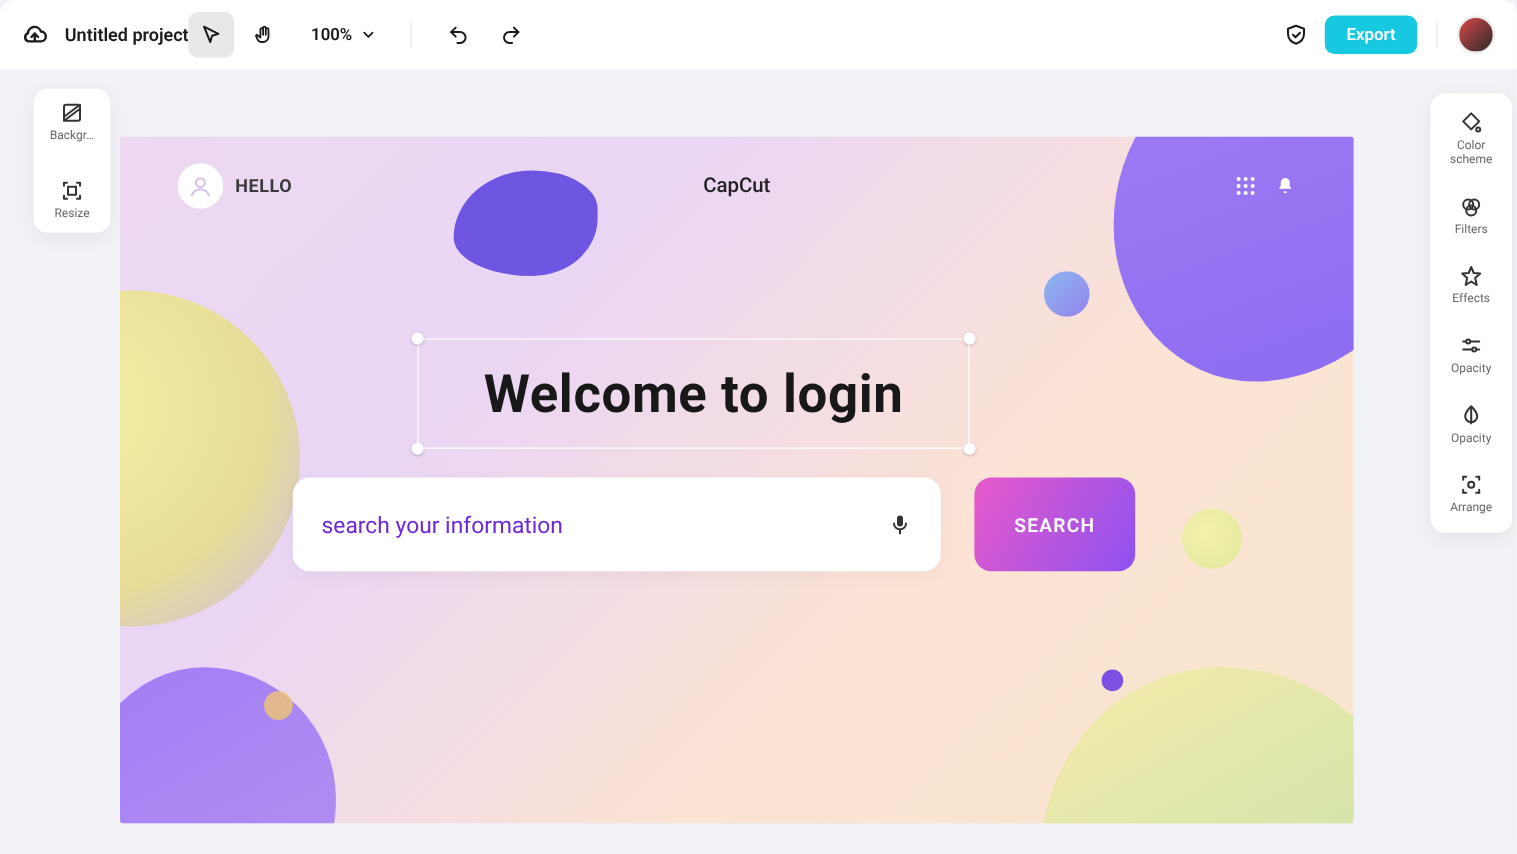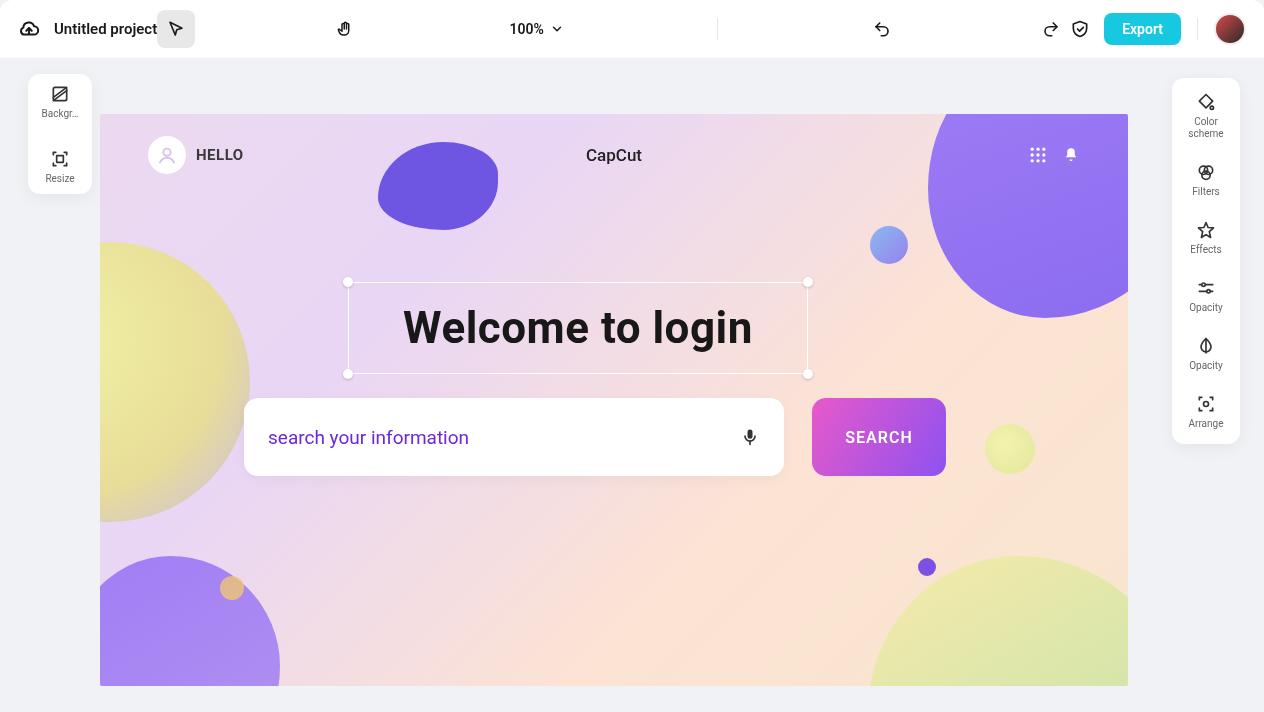--- a/index.html
+++ b/index.html
@@ -5,40 +5,40 @@
   * { margin: 0; padding: 0; box-sizing: border-box; font-family: -apple-system, BlinkMacSystemFont, "Segoe UI", Roboto, sans-serif; }
   body { width: 1264px; height: 712px; background: #f0f2f5; overflow: hidden; }
 
   .app { width: 100%; height: 100%; background: #fff; border-radius: 12px; display: flex; flex-direction: column; }
 
   
   .topbar { height: 58px; display: flex; align-items: center; padding: 0 18px; border-bottom: 1px solid rgba(0,0,0,0.02); }
   .topbar .left { display: flex; align-items: center; gap: 14px; }
   .cloud-icon { width: 22px; height: 22px; }
   .project-title { font-size: 15px; font-weight: 600; color: #1a1a1a; }
-  .topbar .center { flex: 1; display: flex; align-items: center; justify-content: space-between; gap: 6px; }
+  .topbar .center { flex: 1; display: flex; align-items: center; justify-content: flex-start; gap: 6px; }
   .tool-btn { width: 38px; height: 38px; border-radius: 8px; display: flex; align-items: center; justify-content: center; cursor: pointer; }
   .tool-btn.active { background: #e8e8e8; }
   .zoom { display: flex; align-items: center; gap: 6px; font-size: 14px; font-weight: 600; color: #1a1a1a; margin: 0 8px 0 14px; cursor: pointer; }
   .divider { width: 1px; height: 22px; background: #e6e6e6; margin: 0 14px; }
   .topbar .right { display: flex; align-items: center; gap: 14px; }
   .export-btn { background: #16c8e0; color: #fff; font-weight: 600; font-size: 14px; padding: 8px 18px; border-radius: 8px; cursor: pointer; border: none; }
   .avatar { width: 32px; height: 32px; border-radius: 50%; background: linear-gradient(135deg,#d84848,#2a2a2a); border: 2px solid #eee; }
 
   
   .workspace { flex: 1; position: relative; background: #f0f2f5; border-radius: 0 0 12px 12px; }
 
   
   .left-panel { position: absolute; top: 16px; left: 28px; width: 64px; background: #fff; border-radius: 12px; box-shadow: 0 4px 16px rgba(0,0,0,0.06); padding: 10px 4px; display: flex; flex-direction: column; gap: 30px; }
   .lp-item { display: flex; flex-direction: column; align-items: center; gap: 4px; cursor: pointer; }
   .lp-item .ico { width: 20px; height: 20px; }
   .lp-item .lbl { font-size: 10px; color: #666; max-width: 54px; white-space: nowrap; overflow: hidden; text-overflow: ellipsis; }
 
   
-  .right-panel { position: absolute; top: 20px; right: 24px; width: 68px; background: #fff; border-radius: 12px; box-shadow: 0 4px 16px rgba(0,0,0,0.06); padding: 14px 4px; display: flex; flex-direction: column; gap: 22px; }
+  .right-panel { position: absolute; top: 20px; right: 4px; width: 68px; background: #fff; border-radius: 12px; box-shadow: 0 4px 16px rgba(0,0,0,0.06); padding: 14px 4px; display: flex; flex-direction: column; gap: 22px; }
   .rp-item { display: flex; flex-direction: column; align-items: center; gap: 4px; cursor: pointer; }
   .rp-item .ico { width: 20px; height: 20px; }
   .rp-item .lbl { font-size: 10px; color: #666; text-align: center; line-height: 1.2; }
 
   
   .canvas-area { position: absolute; left: 100px; top: 56px; width: 1028px; height: 572px; border-radius: 2px; overflow: hidden;
     background: linear-gradient(135deg, #ecd9f0 0%, #e9d6f5 30%, #fce3d4 65%, #f8e6ce 100%); }
 
   
   .blob { position: absolute; }

